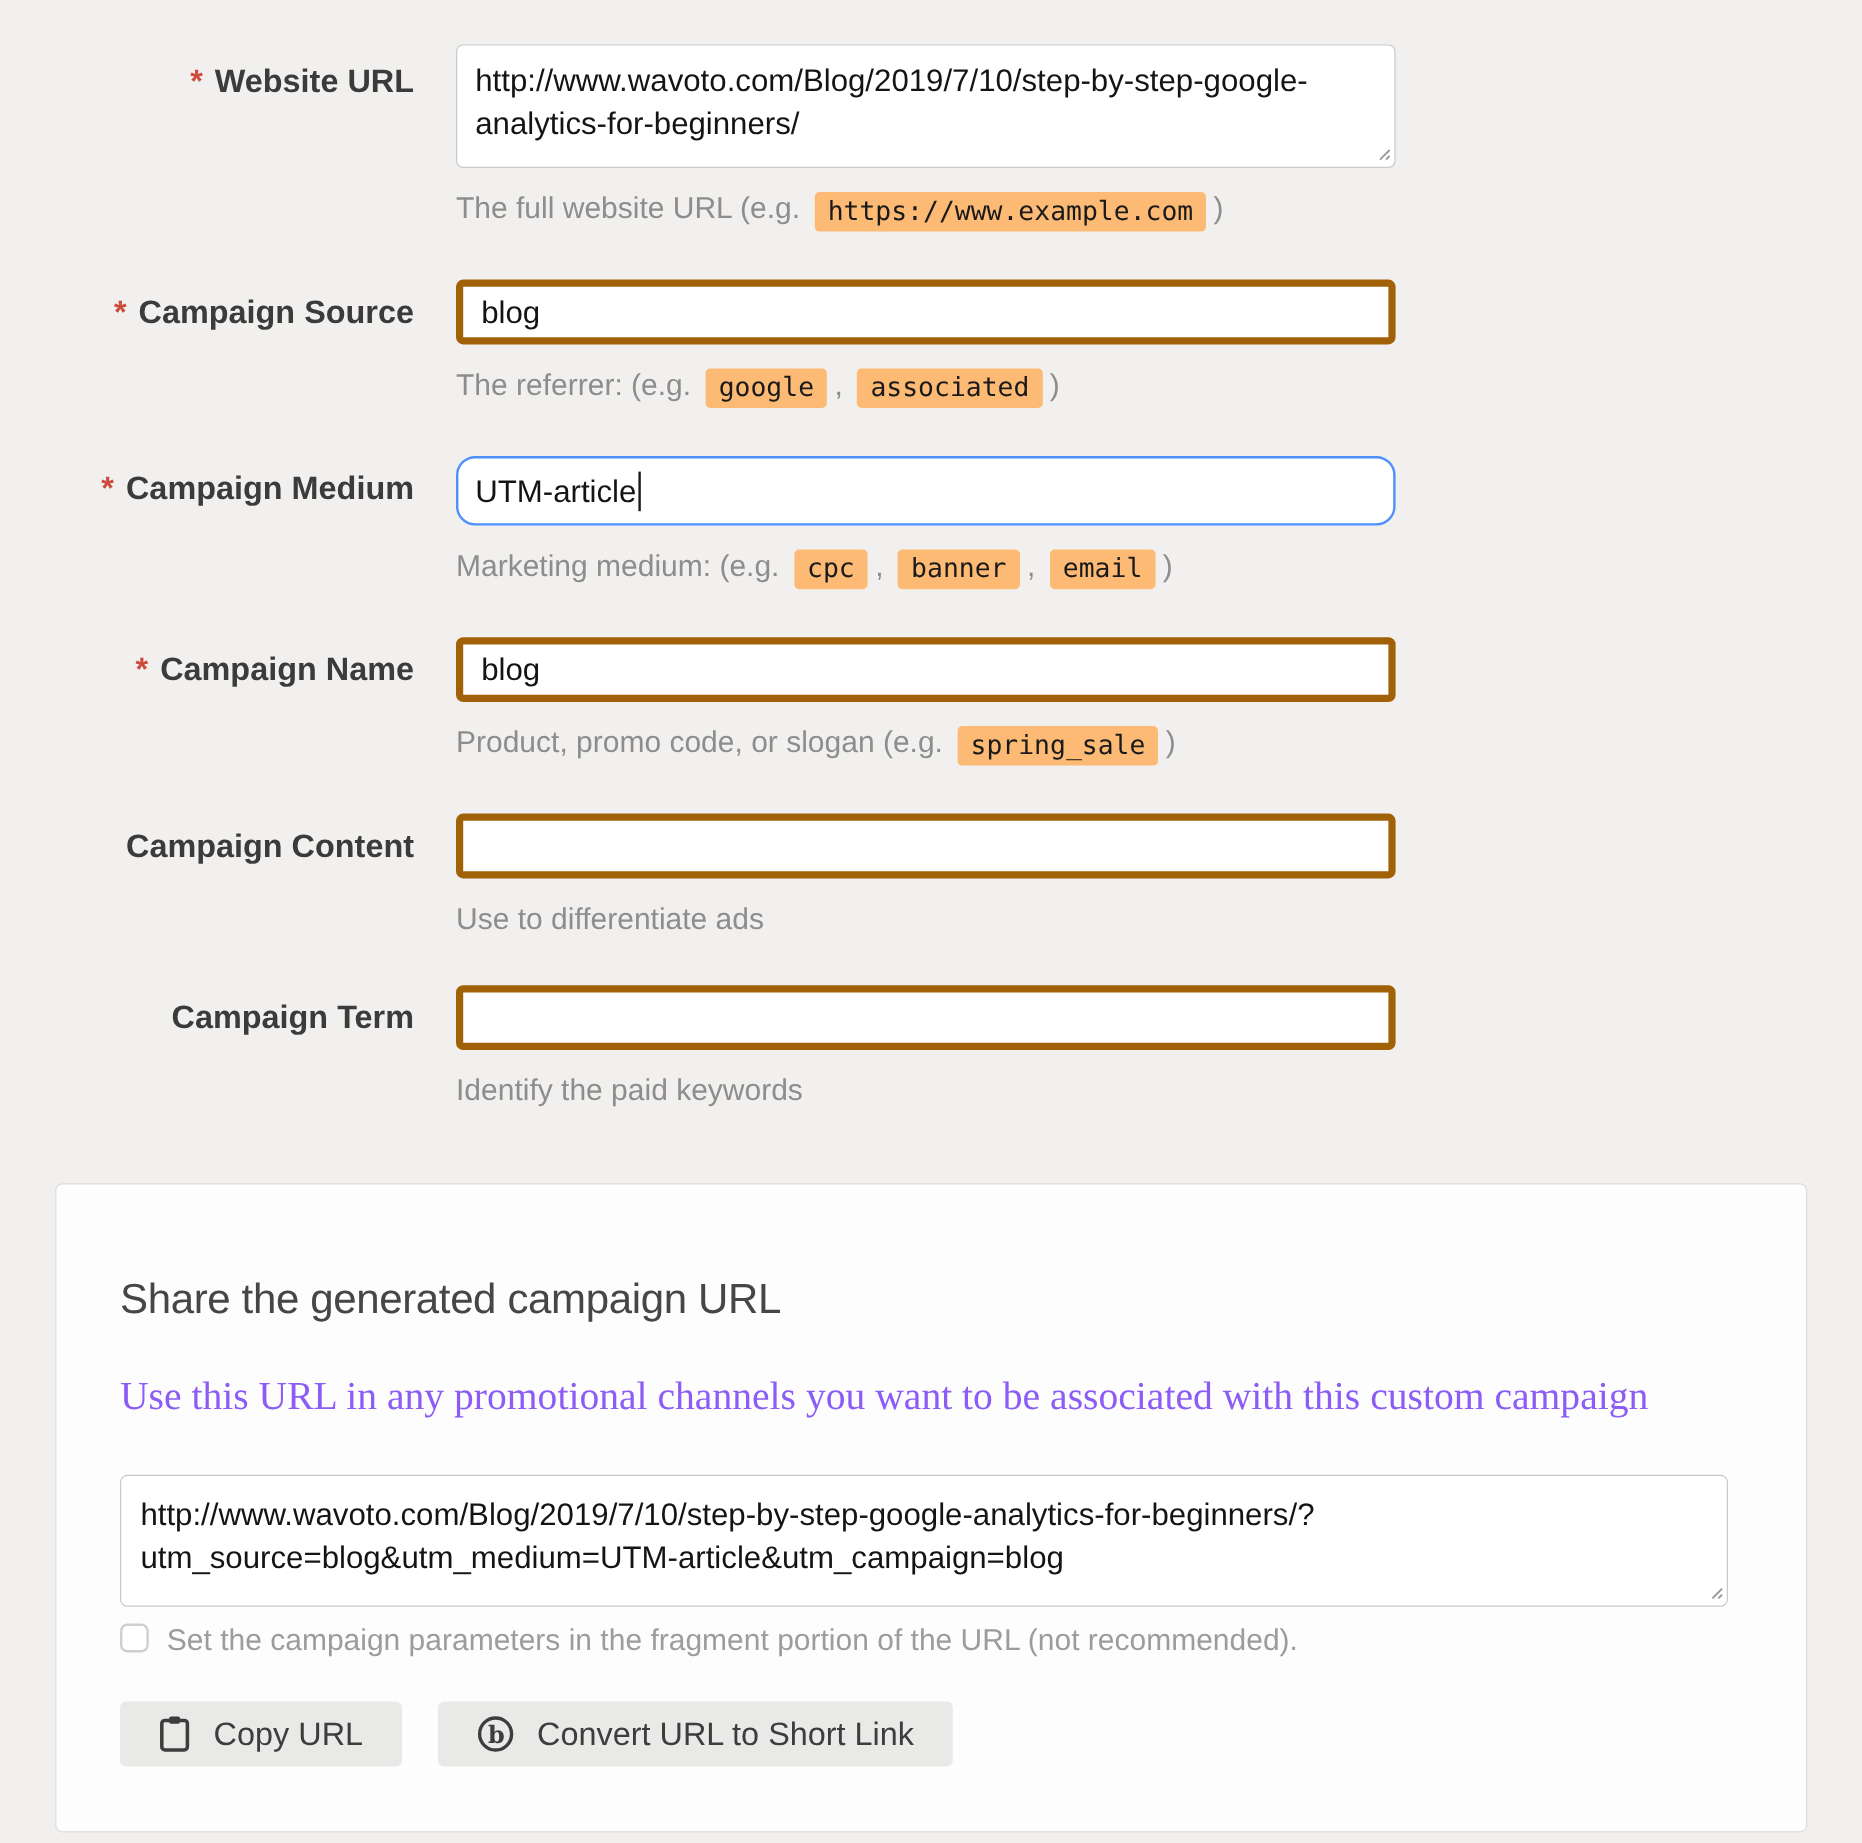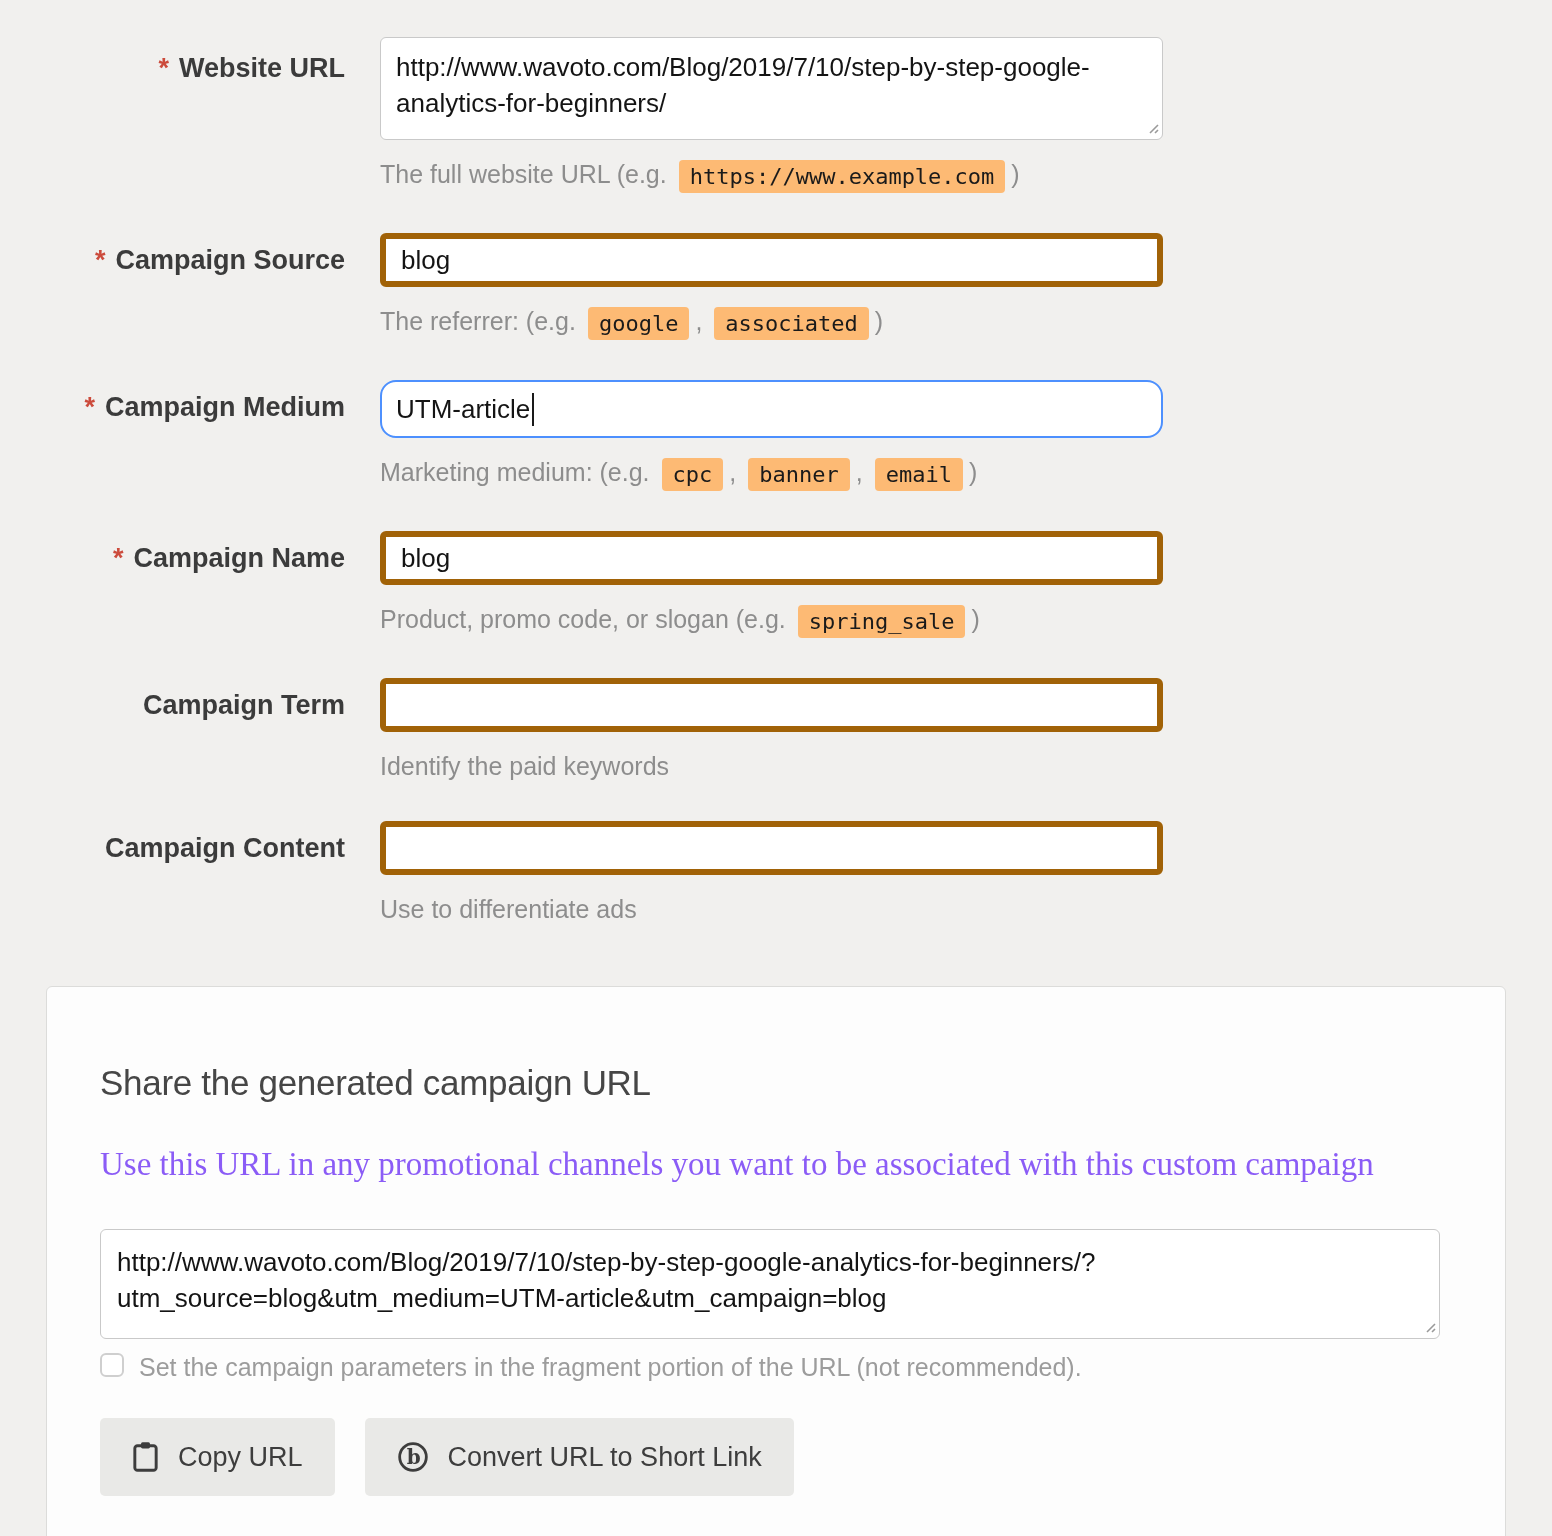--- a/index.html
+++ b/index.html
@@ -105,21 +105,21 @@
   }
   .checkbox {
     width: 24px; height: 24px; flex: 0 0 24px;
     border: 2px solid #cfcfcf; border-radius: 6px;
     background: #fff; display: inline-block;
   }
 
   .btn-row { display: flex; gap: 30px; margin-top: 36px; }
   .btn {
     display: inline-flex; align-items: center; gap: 19px;
-    height: 78px; padding: 0 32px;
+    height: 54px; padding: 0 32px;
     background: #e9e9e7; border: none; border-radius: 5px;
     font-family: "Liberation Sans", sans-serif;
     font-size: 27px; color: #3d3d3d; cursor: pointer;
   }
   .btn svg { display: block; }
 </style>
 </head>
 <body>
 
 <div class="page">
@@ -195,38 +195,38 @@
         <div class="help">
           <span>Product, promo code, or slogan (e.g.</span>
           <span class="code">spring_sale</span>
           <span>)</span>
         </div>
       </div>
     </div>
 
     <div class="row">
       <div class="label-cell">
+        <span>Campaign Content</span>
+      </div>
+      <div class="field-cell">
+        <input class="text-input" type="text" spellcheck="false" value="" style="">
+        <div class="help">
+          <span>Use to differentiate ads</span>
+        </div>
+      </div>
+    </div>
+
+    <div class="row">
+      <div class="label-cell">
         <span>Campaign Term</span>
       </div>
       <div class="field-cell">
         <input class="text-input" type="text" spellcheck="false" value="" style="">
         <div class="help">
           <span>Identify the paid keywords</span>
-        </div>
-      </div>
-    </div>
-
-    <div class="row">
-      <div class="label-cell">
-        <span>Campaign Content</span>
-      </div>
-      <div class="field-cell">
-        <input class="text-input" type="text" spellcheck="false" value="" style="">
-        <div class="help">
-          <span>Use to differentiate ads</span>
         </div>
       </div>
     </div>
 
   </div>
 
   <div class="card">
     <h2>Share the generated campaign URL</h2>
     <p class="desc">Use this URL in any promotional channels you want to be associated with this custom campaign</p>
 

